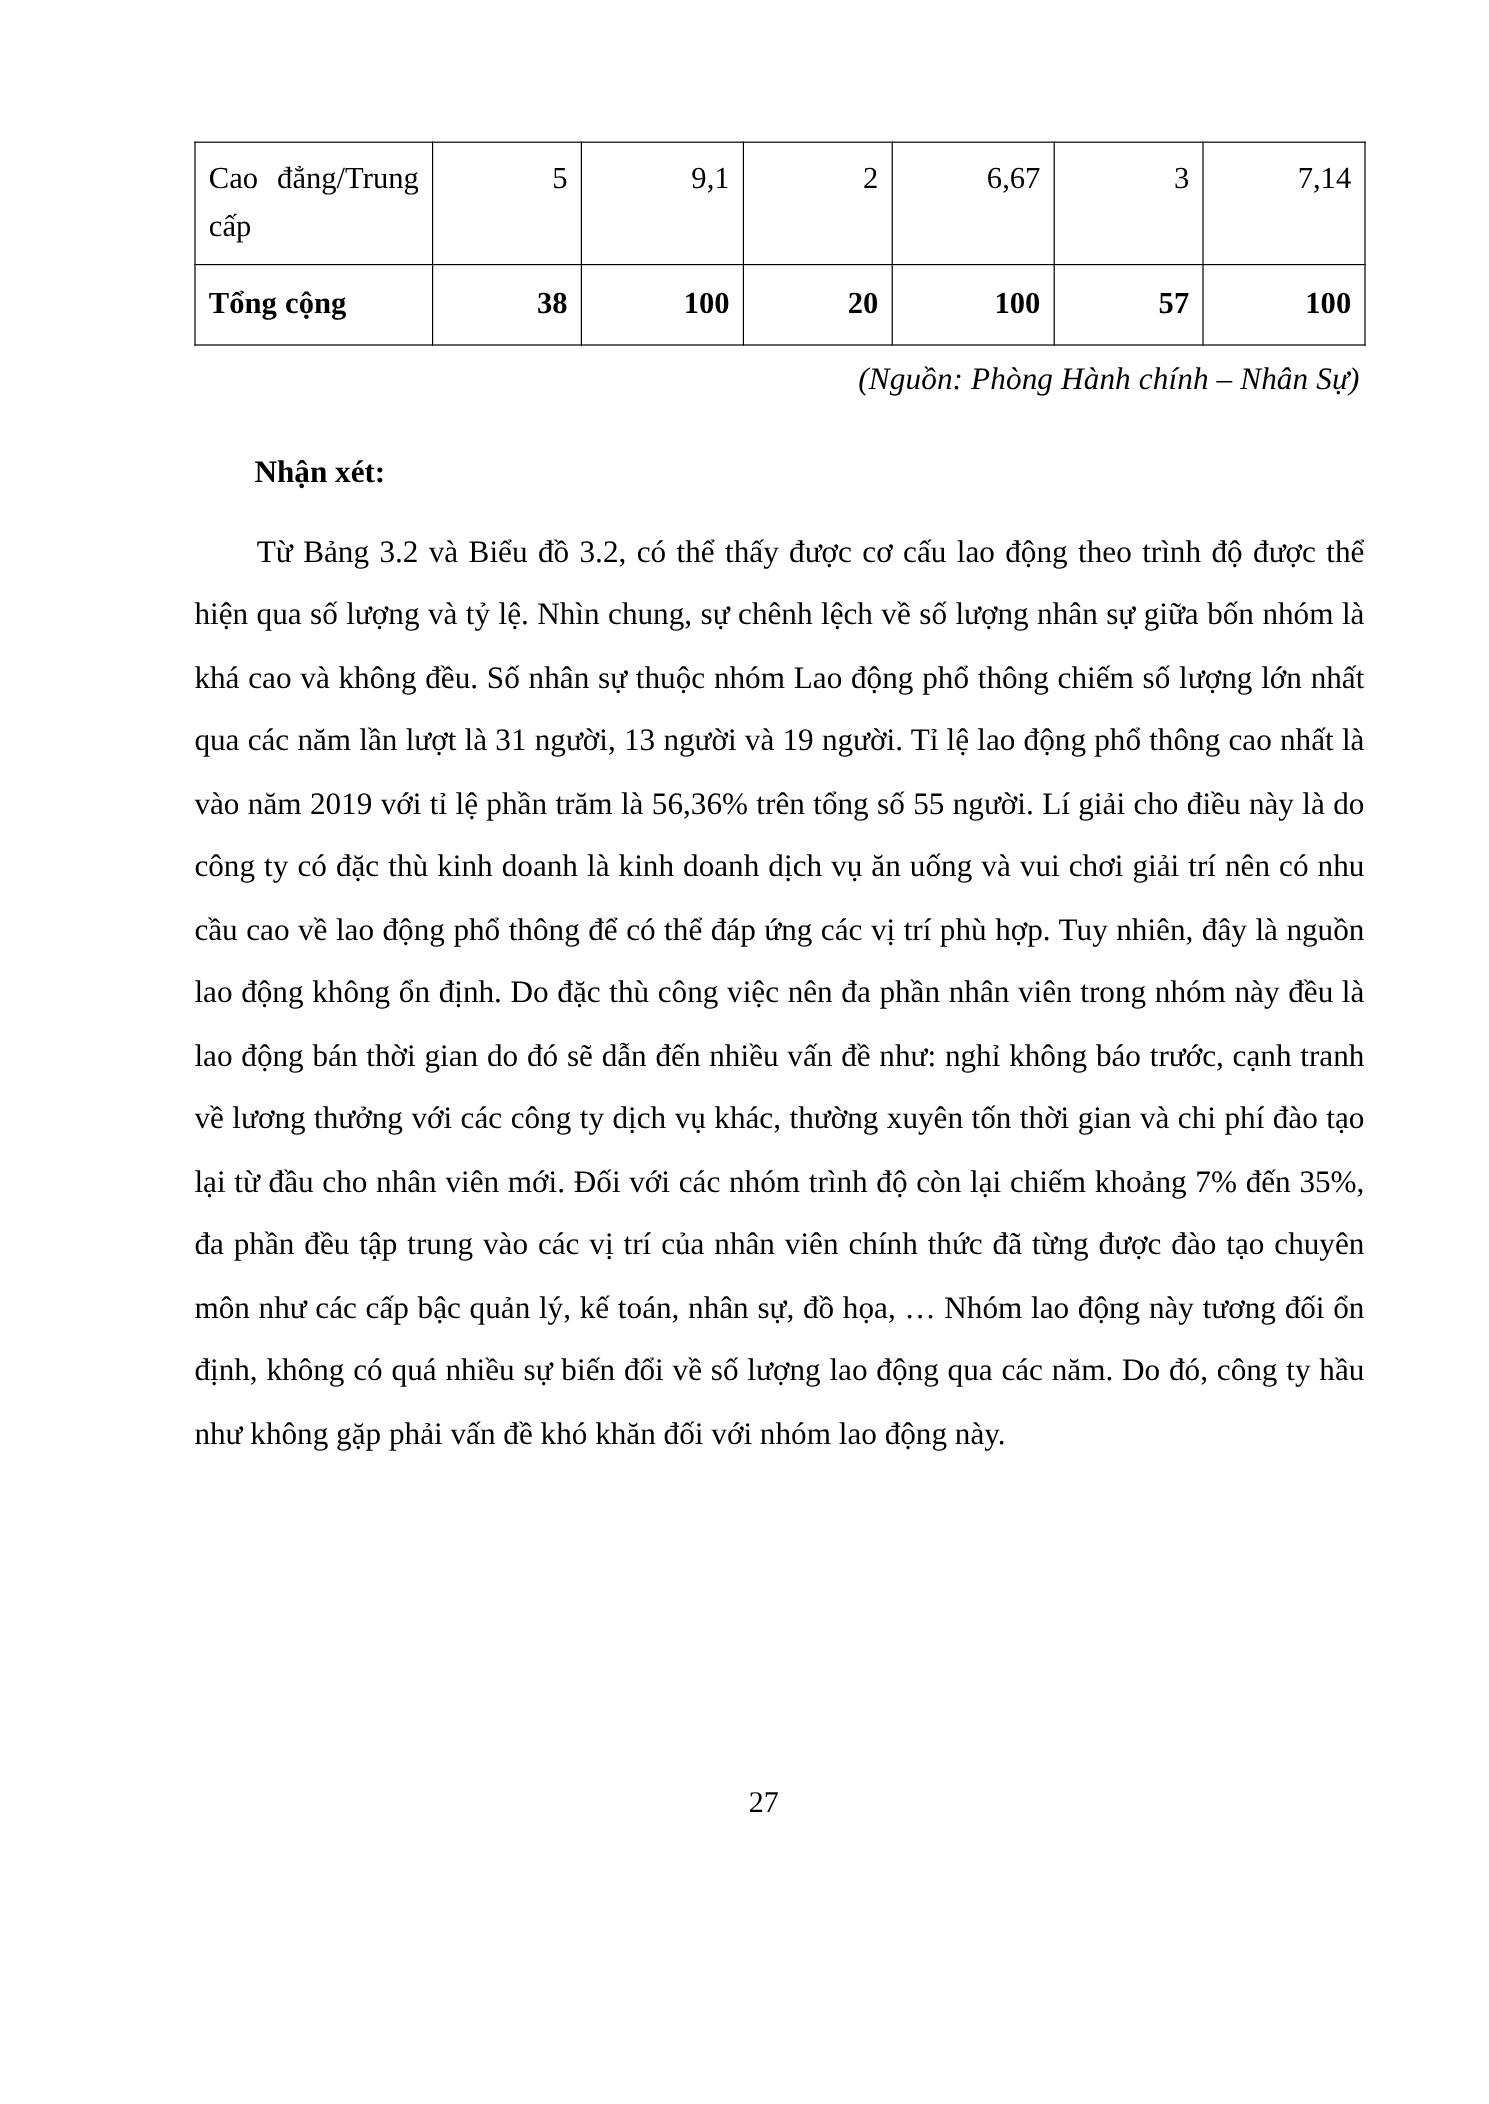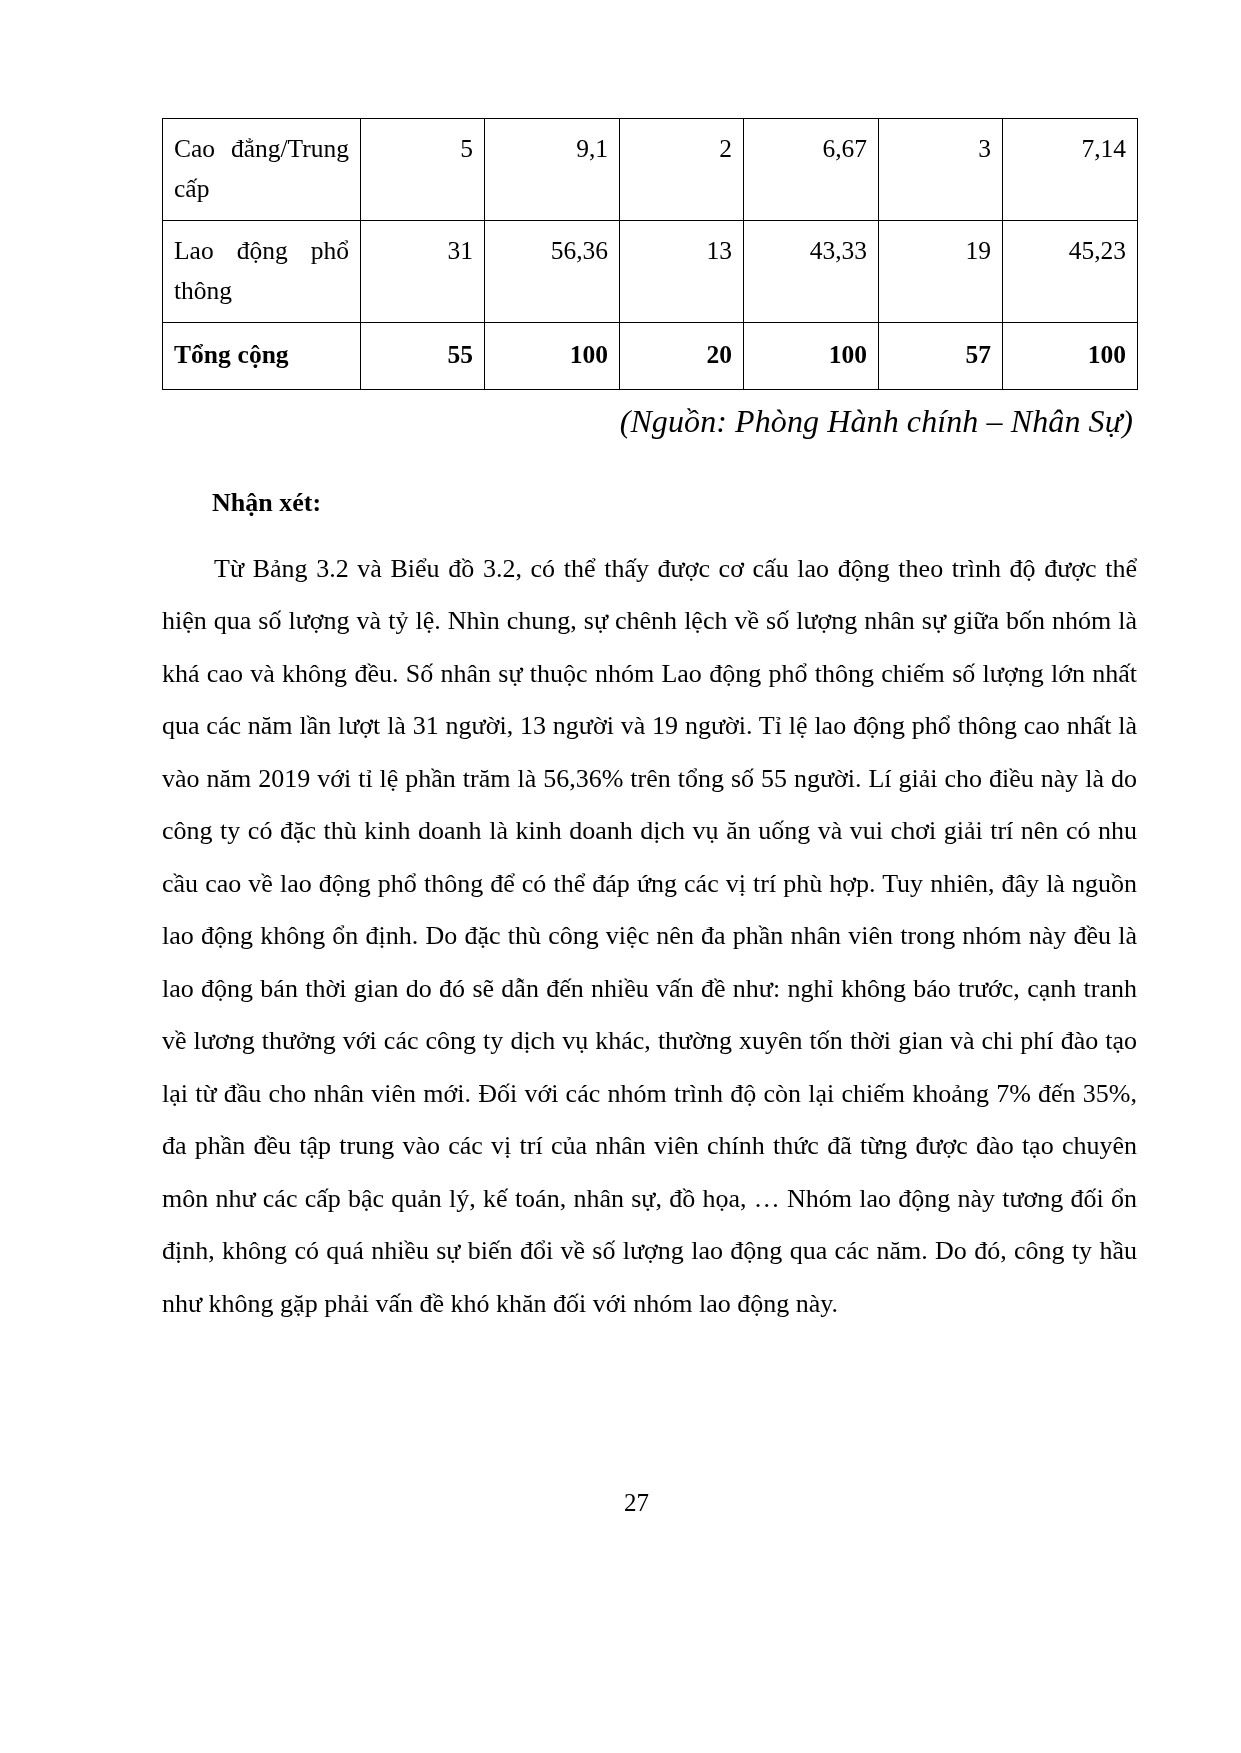--- a/index.html
+++ b/index.html
@@ -64,21 +64,21 @@
 
   col.c-label { width: 198px; }
   col.c-n     { width: 124px; }
   col.c-p     { width: 135px; }
 
   
   .source-line {
     margin-top: 13px;
     text-align: right;
     font-style: italic;
-    font-size: 32px;
+    font-size: 26px;
     padding-right: 4px;
     letter-spacing: 0.1px;
   }
 
   
   .section-heading {
     margin-top: 48px;
     margin-left: 50px;
     font-weight: bold;
     font-size: 26px;
@@ -125,32 +125,23 @@
       <tbody>
         <tr>
           <td class="label-cell">Cao đẳng/Trung cấp</td>
           <td class="num-cell">5</td>
           <td class="num-cell">9,1</td>
           <td class="num-cell">2</td>
           <td class="num-cell">6,67</td>
           <td class="num-cell">3</td>
           <td class="num-cell">7,14</td>
         </tr>
-        <tr>
-          <td class="label-cell">Lao động phổ thông</td>
-          <td class="num-cell">31</td>
-          <td class="num-cell">56,36</td>
-          <td class="num-cell">13</td>
-          <td class="num-cell">43,33</td>
-          <td class="num-cell">19</td>
-          <td class="num-cell">45,23</td>
-        </tr>
         <tr class="total-row">
           <td class="label-cell">Tổng cộng</td>
-          <td class="num-cell">55</td>
+          <td class="num-cell">38</td>
           <td class="num-cell">100</td>
           <td class="num-cell">20</td>
           <td class="num-cell">100</td>
           <td class="num-cell">57</td>
           <td class="num-cell">100</td>
         </tr>
       </tbody>
     </table>
 
     <div class="source-line">(Nguồn: Phòng Hành chính – Nhân Sự)</div>

